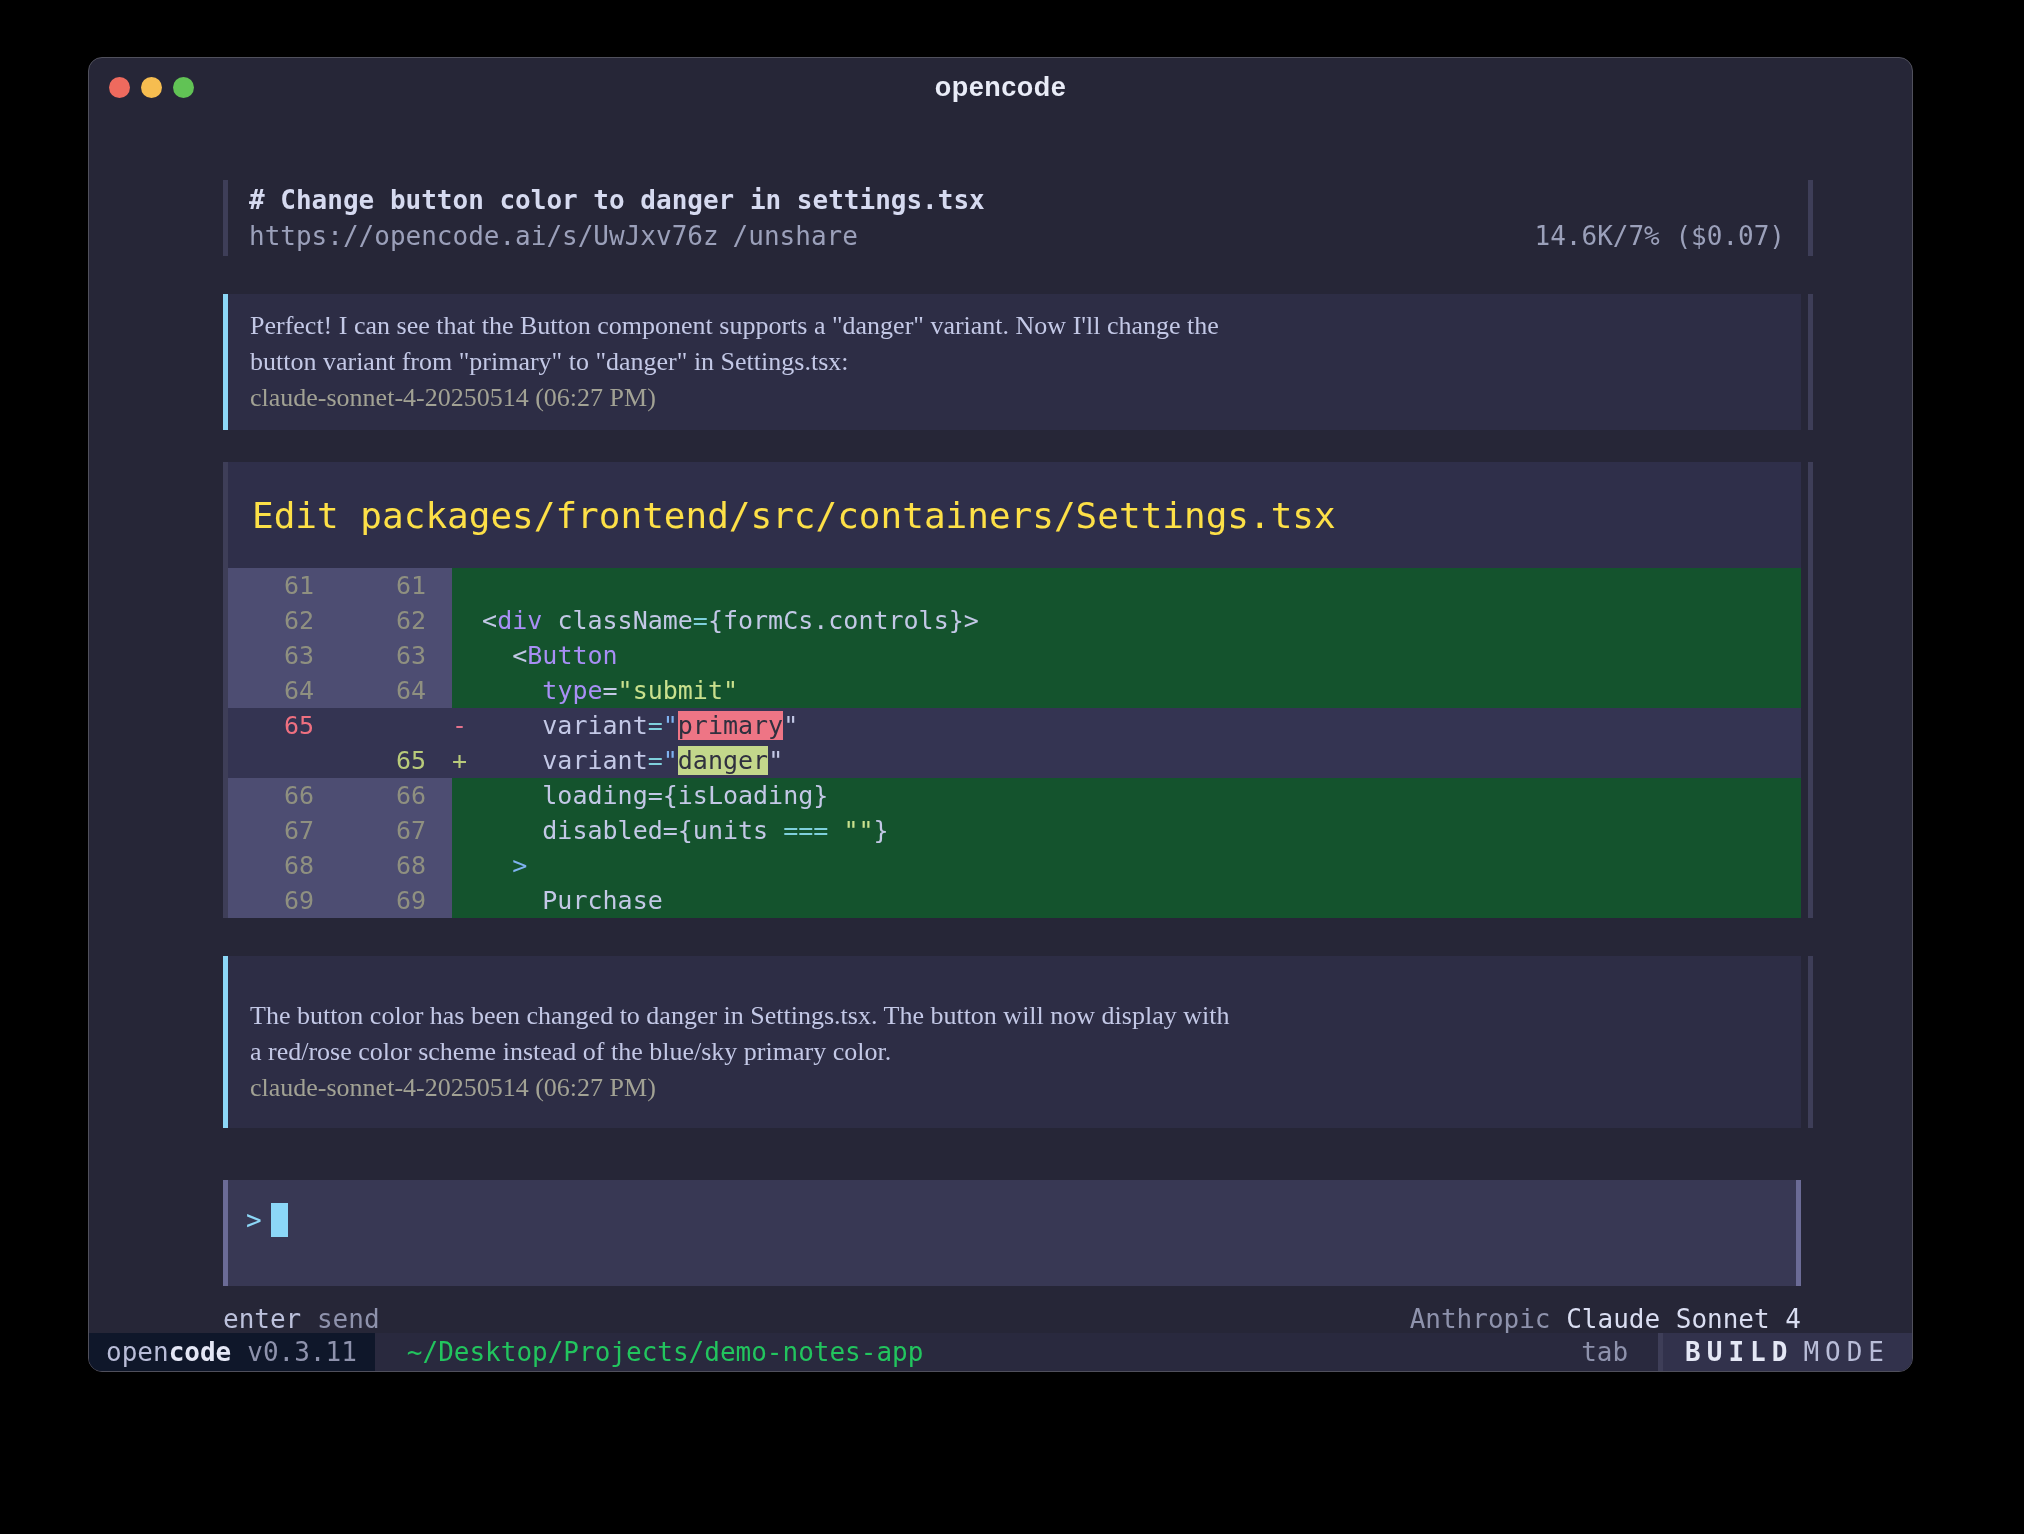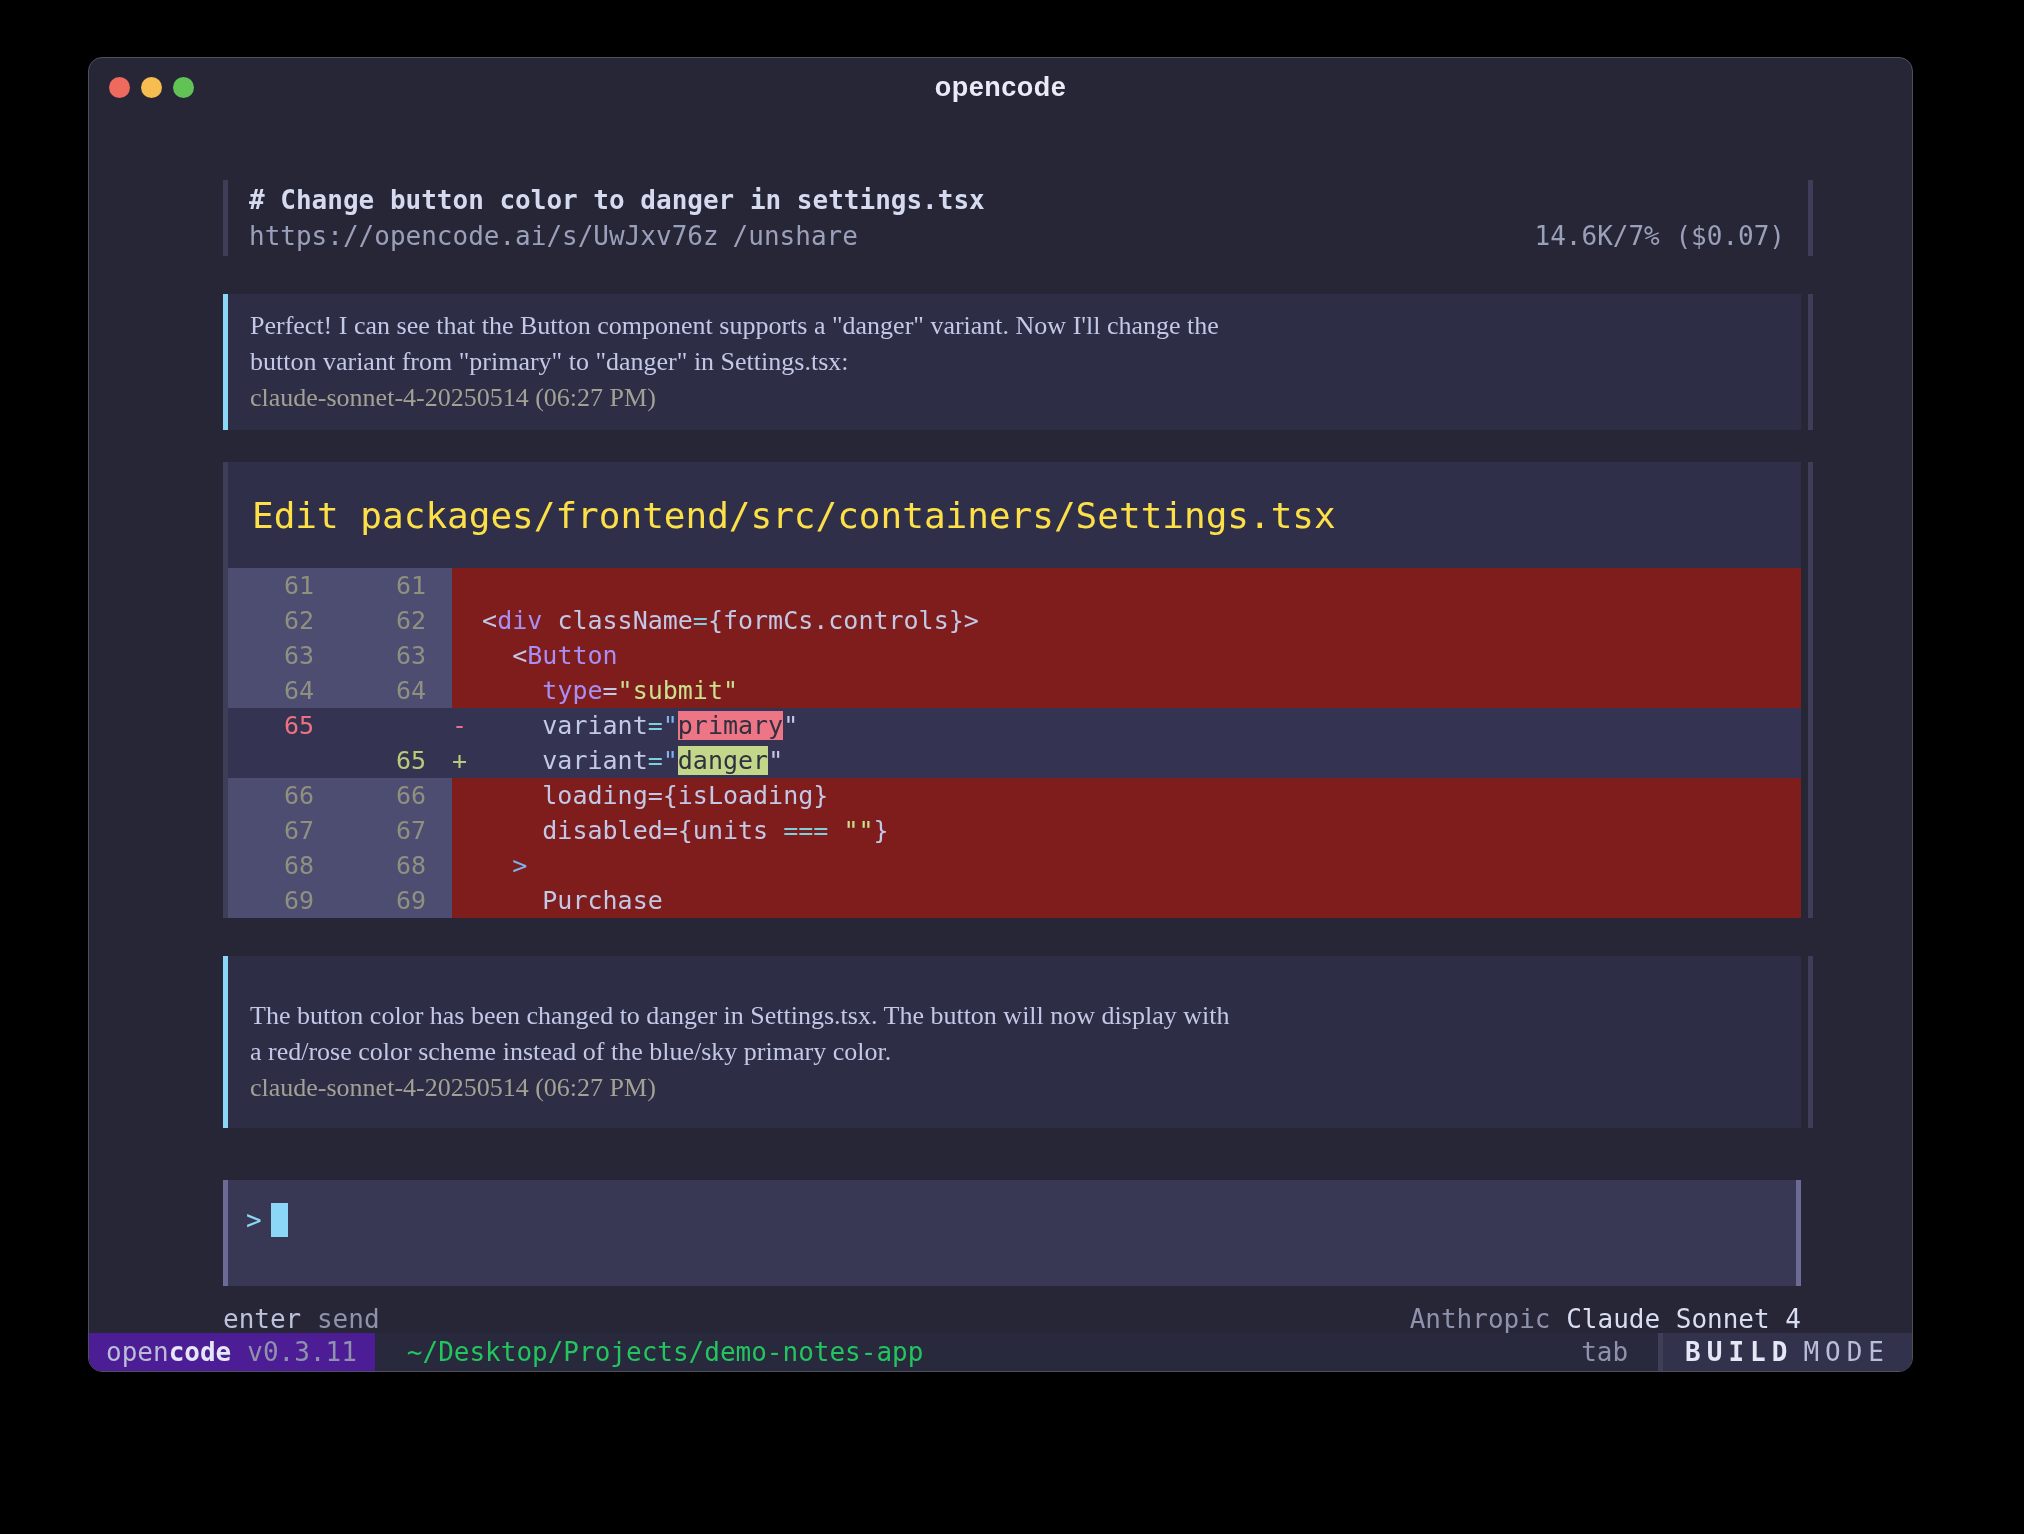--- a/index.html
+++ b/index.html
@@ -51,21 +51,21 @@
   .edit { position:relative; margin-top:32px; background:#2f2f4a;
           border-left:5px solid #3e3e58; }
   .edit .rail-r { position:absolute; top:0; bottom:0; right:-12px; width:5px; background:#3e3e58; }
   .edit-header { padding:36px 24px 34px 24px; color:#fde047; font-size:36px; line-height:36px; white-space:pre; }
   .diff { width:100%; }
   .diff-row { display:flex; height:35px; line-height:35px; font-size:25px; white-space:pre;justify-content:flex-end; }
   .diff-row .gut { display:flex; background:#4d4d72; color:#8f9080; }
   .diff-row .num { width:112px; text-align:right; padding-right:26px; }
   .diff-row.chg { background:#343452; }
   .diff-row.chg .gut { background:#343452; }
-  .diff-row .code { flex:1; background:#7f1d1d; color:#c3c8e6; }
+  .diff-row .code { flex:1; background:#14532d; color:#c3c8e6; }
   .diff-row.chg .code { background:#343452; }
   .num.del { color:#ef7080; }
   .num.add { color:#b9cb7a; }
   .mark-del { color:#e5728c; }
   .mark-add { color:#b9cb7a; }
   
   .tk-w { color:#c3c8e6; }
   .tk-p { color:#a88ff5; }
   .tk-o { color:#7fd0dc; }
   .tk-s { color:#c9e08d; }
@@ -87,21 +87,21 @@
   .hint-key { color:#bcc1dc; }
   .hint-action { color:#8e92ac; }
   .hints-right { margin-left:auto; }
   .provider { color:#8e92ac; }
   .model { color:#dadef2;margin-top:40px; }
 
   
   .statusbar { position:absolute; left:0; right:0; bottom:0; height:38px;
                display:flex; align-items:center; background:#29293e;
                border-radius:0 0 13px 13px; font-size:26px; white-space:pre; overflow:hidden; }
-  .sb-app { background:#4c1d95; height:100%; display:flex; align-items:center; padding:0 18px 0 17px; }
+  .sb-app { background:#0f172a; height:100%; display:flex; align-items:center; padding:0 18px 0 17px; }
   .sb-open { color:#b9bdd8; }
   .sb-code { color:#e4e7f5; font-weight:700; }
   .sb-version { color:#8e92ac; margin-left:16px; }
   .sb-path { color:#22c55e; margin-left:32px; }
   .sb-spacer { flex:1; }
   .sb-tab { color:#8e92ac; margin-right:30px; }
   .sb-divider { width:5px; height:100%; background:#3e3e58; }
   .sb-mode { background:#32324c; height:100%; display:flex; align-items:center; padding:0 22px; }
   .sb-mode-bold { color:#e4e7f5; font-weight:700; letter-spacing:6px; }
   .sb-mode-rest { color:#b9bdd8; letter-spacing:6px; margin-left:10px; }

